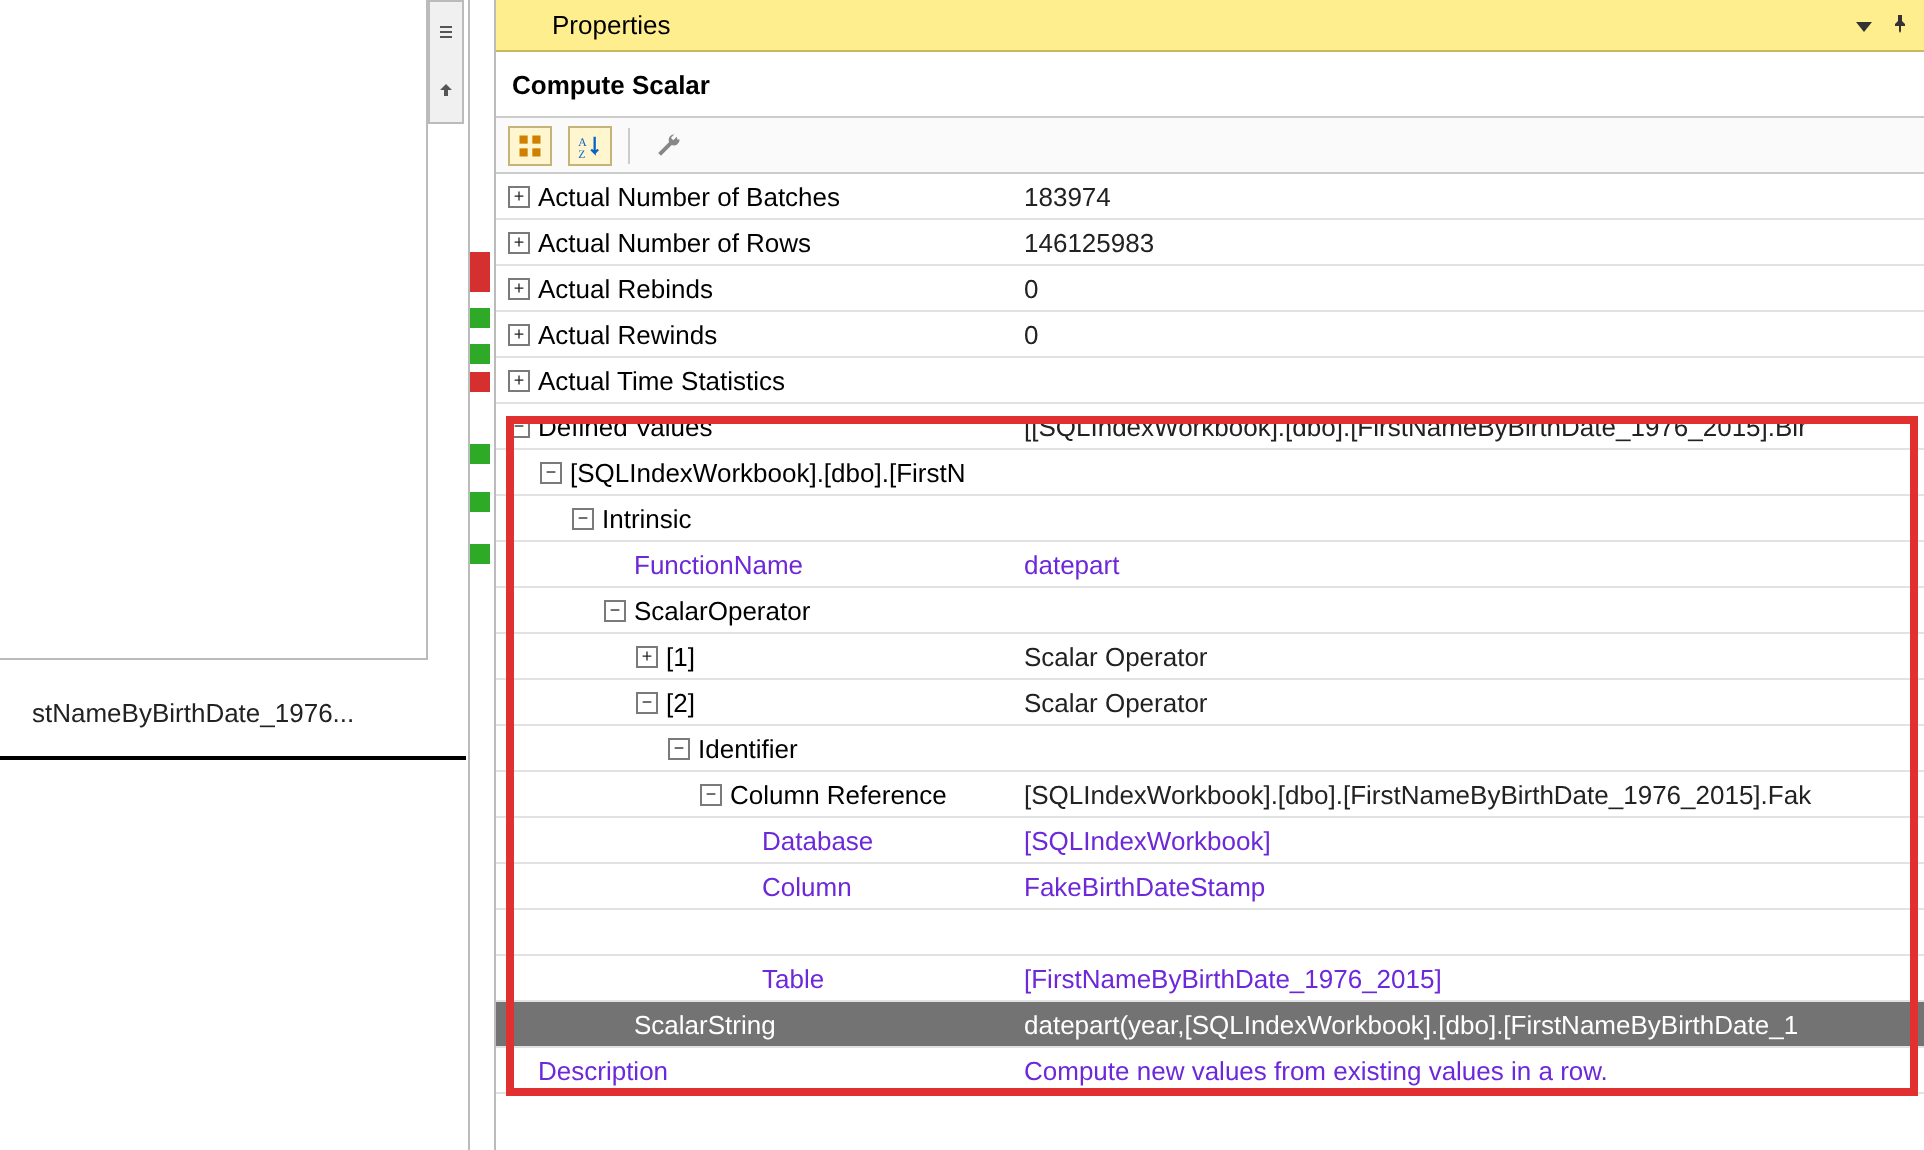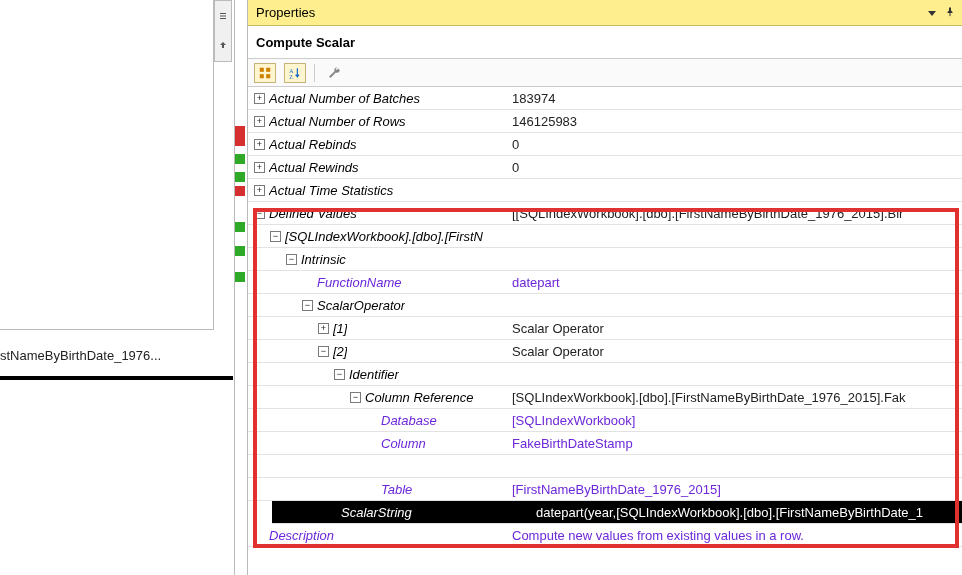--- a/index.html
+++ b/index.html
@@ -12,51 +12,51 @@
     overflow: hidden;
     width: 962px;
     height: 575px;
     position: relative;
   }
   .root { display: flex; width: 962px; height: 575px; }
   .left-pane { width: 235px; flex: none; background: #fff; position: relative; border-right: 1px solid #bbb; }
   .left-top-handle { position: absolute; top: 0; left: 214px; width: 18px; height: 62px; background: #f0f0f0; border: 1px solid #bbb; display: flex; flex-direction: column; align-items: center; justify-content: space-around; }
   .left-top-handle svg { width: 12px; height: 12px; fill: #555; }
   .left-canvas-top { position: absolute; top: 0; left: 0; width: 214px; height: 330px; background: #fff; border-bottom: 1px solid #bbb; border-right: 1px solid #bbb; }
-  .left-row-label { position: absolute; top: 335px; left: 0; width: 233px; height: 45px; border-bottom: 4px solid #000000; display: flex; align-items: center; padding: 0 0; font-family: Tahoma, sans-serif; color: #222; overflow: hidden; white-space: nowrap; }
+  .left-row-label { position: absolute; top: 335px; left: 0; width: 233px; height: 45px; border-bottom: 2px solid #000000; display: flex; align-items: center; padding: 0 16px; font-family: Tahoma, sans-serif; color: #222; overflow: hidden; white-space: nowrap; }
   .left-bottom-area { position: absolute; top: 380px; left: 0; right: 0; bottom: 0; background: #fff; }
 
   .gutter { width: 12px; flex: none; background: #fff; position: relative; }
   .gutter .blk { position: absolute; left: 0; width: 10px; border-radius: 0; }
   .g-red { background: #d62f2f; }
   .g-green { background: #2faa28; }
 
   .props { flex: 1; display: flex; flex-direction: column; border-left: 1px solid #bbb; }
   .props-title { background: #ffee8e; border-bottom: 1px solid #c9b95e; height: 26px; display: flex; align-items: center; padding: 0 8px; font-weight: normal; position: relative; }
-  .props-title .title-text { font-weight: normal; }
+  .props-title .title-text { font-weight: normal; margin-left: 20px; }
   .props-title .right { position: absolute; right: 6px; top: 0; height: 26px; display: flex; align-items: center; gap: 8px; }
   .props-title .dd { width: 0; height: 0; border-left: 4px solid transparent; border-right: 4px solid transparent; border-top: 5px solid #333; }
   .props-title .pin svg { width: 12px; height: 12px; fill: #333; }
   .props-sub { height: 16px; display: flex; align-items: center; padding: 16px 8px; font-weight: bold; border-bottom: 1px solid #ccc; text-align: right; }
   .toolbar { height: 28px; display: flex; align-items: center; gap: 8px; padding: 0 6px; border-bottom: 1px solid #ccc; background: #fafafa; }
   .toolbar .btn { width: 22px; height: 20px; display: flex; align-items: center; justify-content: center; border: 1px solid #c5b47a; background: #fff6d0; }
   .toolbar .btn.plain { border-color: transparent; background: transparent; }
   .toolbar .sep { width: 1px; height: 18px; background: #ccc; }
   .toolbar svg { width: 14px; height: 14px; }
 
   .grid { flex: 1; overflow: hidden; position: relative; }
   .row { display: flex; align-items: center; height: 23px; border-bottom: 1px solid #e2e2e2; padding-left: 6px; white-space: nowrap; overflow: hidden; }
   .row .name-col { width: 258px; flex: none; display: flex; align-items: center; overflow: hidden; }
   .row .val-col { flex: 1; overflow: hidden; text-overflow: clip; color: #222; }
   .row.dim .name-col .lbl, .row.dim .val-col { color: #6d28d9; }
-  .row.selected { background: #000000; color: #fff; margin-left: 24px; }
+  .row.selected { background: #737373; color: #fff; }
   .row.selected .name-col .lbl, .row.selected .val-col { color: #fff; }
   .exp { width: 11px; height: 11px; border: 1px solid #7a7a7a; display: inline-flex; align-items: center; justify-content: center; font-size: 9px; line-height: 1; margin-right: 4px; background: #fff; color: #222; cursor: pointer; flex: none; }
   .indent { display: inline-block; flex: none; }
-  .lbl { overflow: hidden; text-overflow: ellipsis; font-style: italic; }
+  .lbl { overflow: hidden; text-overflow: ellipsis; }
 
   .highlight-box { position: absolute; border: 4px solid #e03030; pointer-events: none; }
   .hb1 { left: 253px; top: 208px; width: 706px; height: 340px; }
 </style>
 </head>
 <body>
 
 <div class="root">
   <div class="left-pane">
     <div class="left-canvas-top"></div>

